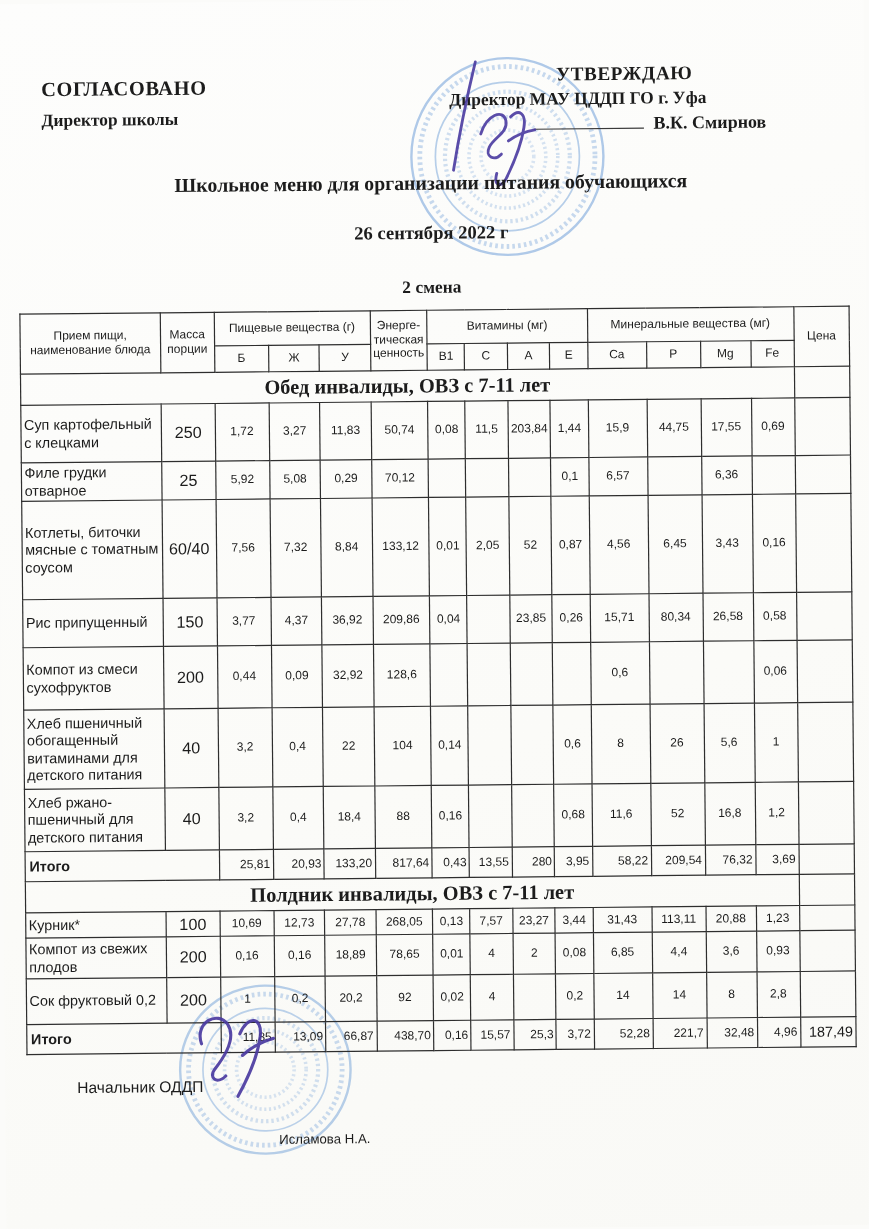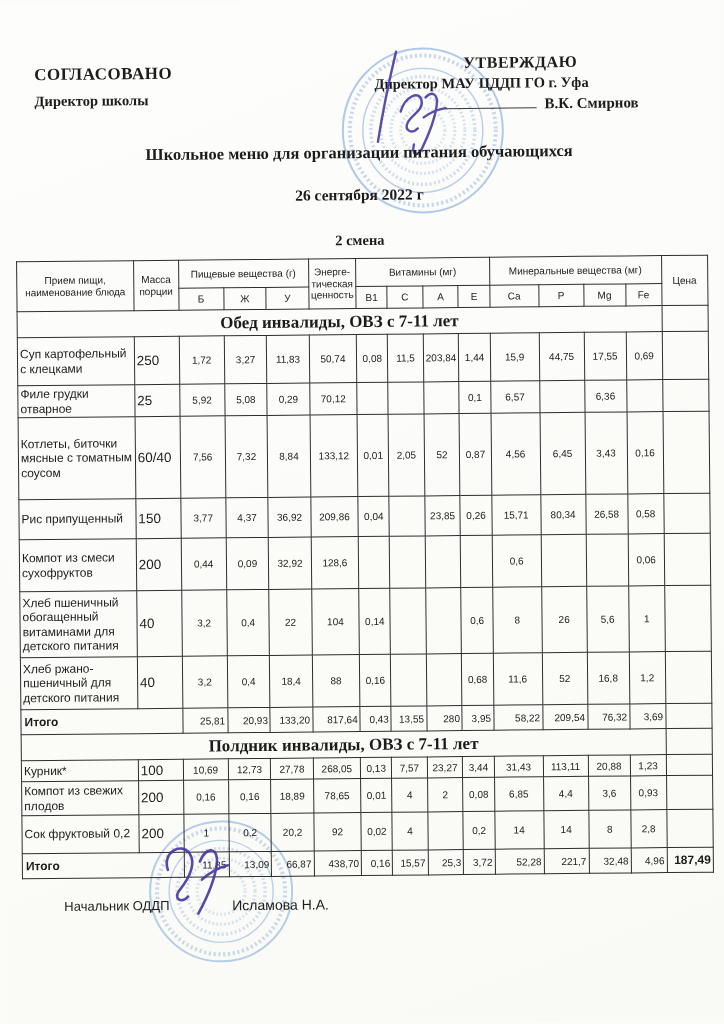--- a/index.html
+++ b/index.html
@@ -45,39 +45,39 @@
     overflow:hidden;
   }
   thead th{font-size:10px;font-weight:normal;text-align:center;line-height:1.15;}
   thead tr.gh{height:28px;}
   thead tr.shr{height:22px;}
   td.section-title{
     font-family:"Liberation Serif",serif;font-weight:bold;font-size:17px;
     text-align:center;height:23px;padding:0;
   }
   td.dish-cell{font-size:12px;line-height:1.2;text-align:left;vertical-align:top;padding:2px 2px 8px 3px;}
-  td.mass-cell{font-size:13.5px;text-align:left;}
+  td.mass-cell{font-size:13.5px;text-align:center;}
   td.num-cell{font-size:10px;text-align:center;}
   tr.total-row td{font-size:10px;text-align:right;height:22px;}
   tr.total-row td.total-label{font-size:12px;font-weight:bold;text-align:left;padding-left:3px;}
-  tr.total-row td.grand-total{font-size:12px;font-weight:bold;}
+  tr.total-row td.grand-total{font-size:12px;font-weight:normal;}
   
   tr[data-si="0"][data-ri="0"]{height:48px;}
   tr[data-si="0"][data-ri="1"]{height:32px;}
   tr[data-si="0"][data-ri="2"]{height:82px;}
   tr[data-si="0"][data-ri="3"]{height:40px;}
   tr[data-si="0"][data-ri="4"]{height:52px;}
   tr[data-si="0"][data-ri="5"]{height:66px;}
   tr[data-si="0"][data-ri="6"]{height:52px;}
   tr[data-si="1"][data-ri="0"]{height:21px;}
   tr[data-si="1"][data-ri="1"]{height:34px;}
   tr[data-si="1"][data-ri="2"]{height:38px;}
   
   .footer-sign{position:absolute;left:60px;top:896px;font-size:13px;}
-  .footer-name{position:absolute;left:228px;top:896px;font-size:14px;}
+  .footer-name{position:absolute;left:228px;top:943px;font-size:11px;}
 </style>
 </head>
 <body>
 
 <div class="sheet">
 
   <svg class="stamp" style="left:340px;top:44px;" width="172" height="174" viewBox="0 0 172 174">
     <g fill="none" stroke="#6f9fd8">
       <ellipse cx="86" cy="87" rx="80" ry="82" stroke-width="2" opacity="0.55"></ellipse>
       <ellipse cx="86" cy="87" rx="73" ry="75" stroke-width="4" stroke-dasharray="2.2,2.6" opacity="0.38"></ellipse>

